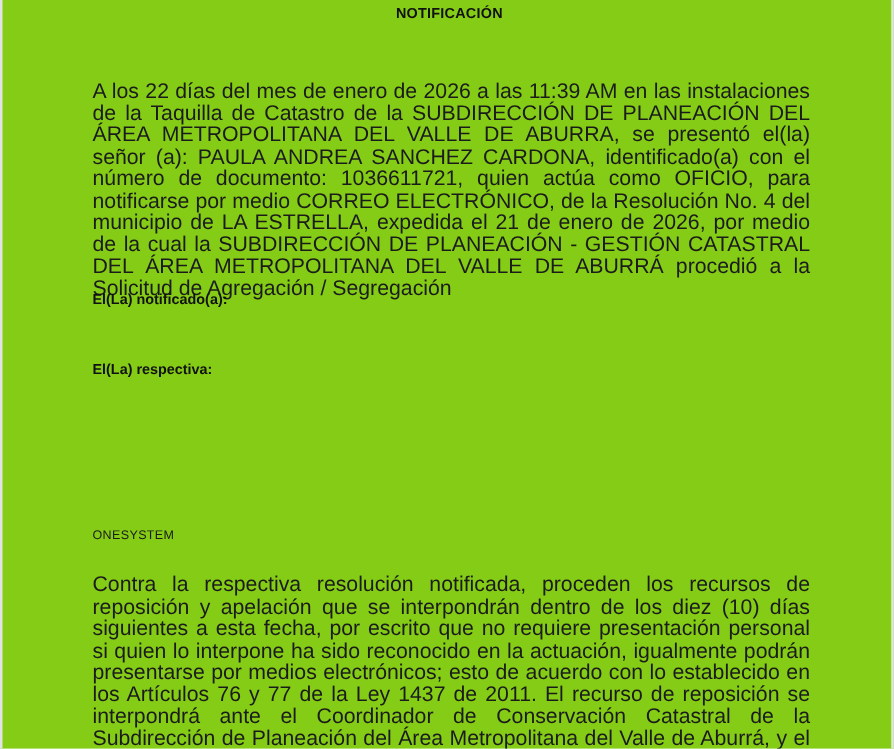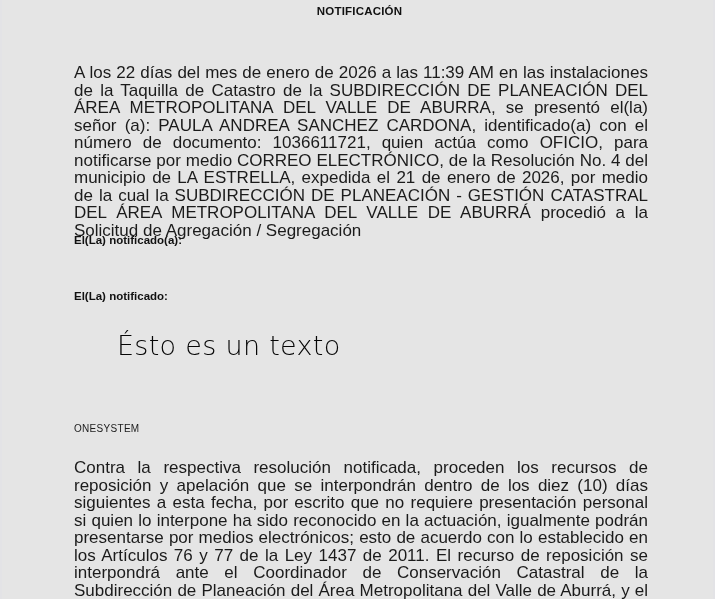--- a/index.html
+++ b/index.html
@@ -8,21 +8,21 @@
     background: #ffffff;
   }
   body {
     font-family: "Liberation Sans", sans-serif;
     color: #1a1a1a;
   }
   .page {
     position: relative;
     width: 715px;
     height: 599px;
-    background: #e5e5e5;
+    background: #84cc16;
     box-sizing: border-box;
     border-left: 2px solid #e3e3e6;
     border-right: 2px solid #e3e3e6;
     overflow: hidden;
   }
   .doc-title {
     position: absolute;
     top: 5px;
     left: 0;
     width: 715px;
@@ -92,21 +92,20 @@
 <body>
 
 <div class="page">
 
   <div class="doc-title">NOTIFICACIÓN</div>
 
   <p class="para body-block" id="intro-paragraph">A los 22 días del mes de enero de 2026 a las 11:39 AM en las instalaciones de la Taquilla de Catastro de la SUBDIRECCIÓN DE PLANEACIÓN DEL ÁREA METROPOLITANA DEL VALLE DE ABURRA, se presentó el(la) señor (a): PAULA ANDREA SANCHEZ CARDONA, identificado(a) con el número de documento: 1036611721, quien actúa como OFICIO, para notificarse por medio CORREO ELECTRÓNICO, de la Resolución No. 4 del municipio de LA ESTRELLA, expedida el 21 de enero de 2026, por medio de la cual la SUBDIRECCIÓN DE PLANEACIÓN - GESTIÓN CATASTRAL DEL ÁREA METROPOLITANA DEL VALLE DE ABURRÁ procedió a la Solicitud de Agregación / Segregación</p>
 
   <div class="label-line" id="notified-label">El(La) notificado(a):</div>
 
-  <div class="label-line" id="notifier-label">El(La) notificado:</div>
+  <div class="label-line" id="notifier-label">El(La) respectiva:</div>
 
-  <div class="signature-text">Ésto es un texto</div>
 
   <div id="system-name">ONESYSTEM</div>
 
   <p class="para body-block" id="appeals-paragraph">Contra la respectiva resolución notificada, proceden los recursos de reposición y apelación que se interpondrán dentro de los diez (10) días siguientes a esta fecha, por escrito que no requiere presentación personal si quien lo interpone ha sido reconocido en la actuación, igualmente podrán presentarse por medios electrónicos; esto de acuerdo con lo establecido en los Artículos 76 y 77 de la Ley 1437 de 2011. El recurso de reposición se interpondrá ante el Coordinador de Conservación Catastral de la Subdirección de Planeación del Área Metropolitana del Valle de Aburrá, y el recurso de apelación ante el Subdirección de Planeación Metropolitana del Valle de Aburrá. Deberán radicarse por escrito dentro de los términos legales en las ventanillas de gestión Catastral ubicada en las instalaciones del Área Metropolitana del Valle de Aburrá o por los medios electrónicos institucionales.</p>
 
 </div>
 
 </body></html>

